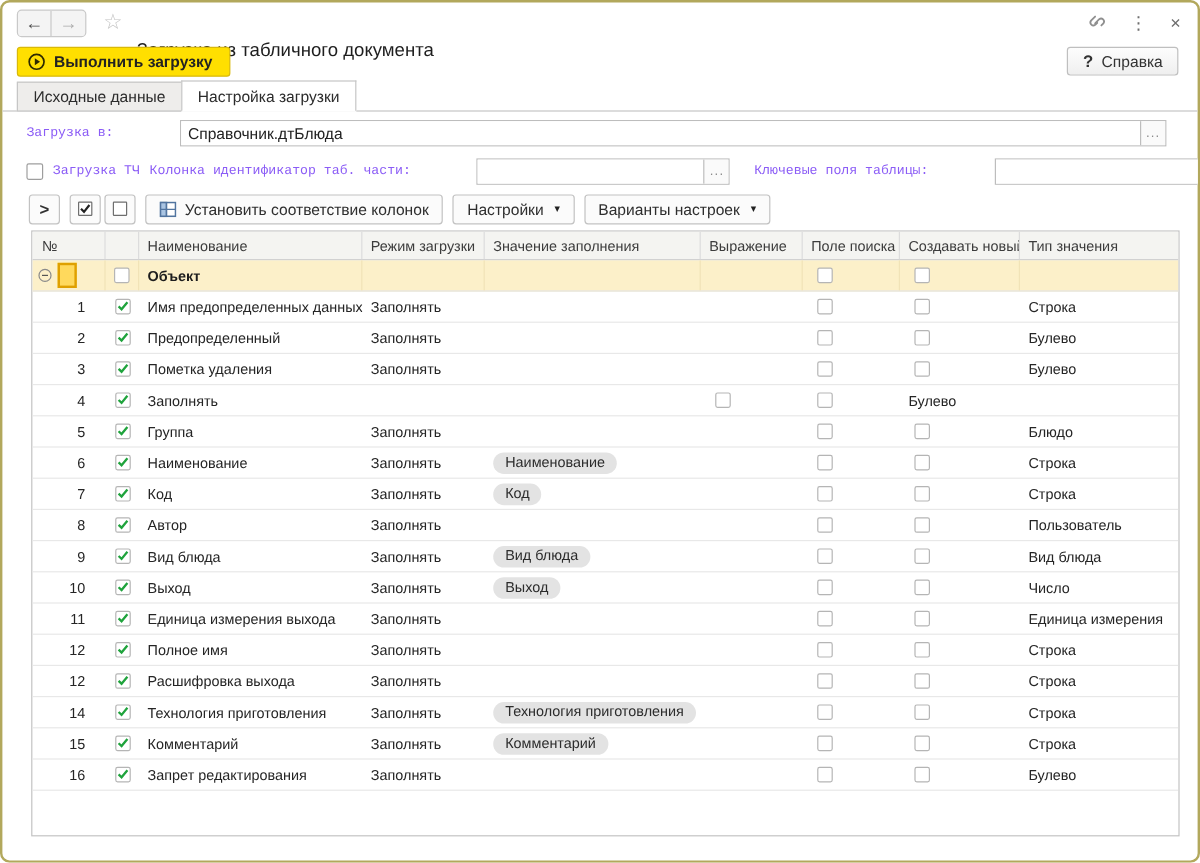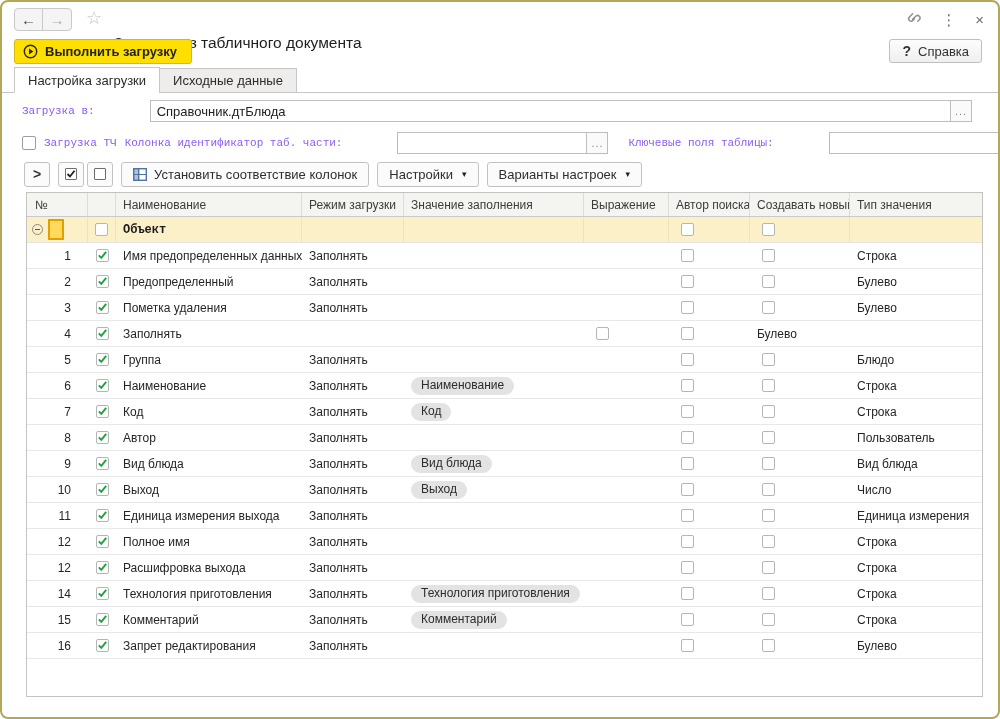--- a/index.html
+++ b/index.html
@@ -97,21 +97,21 @@
     border:1px solid #c3c3c3; background:#fff; display:flex; flex-direction:column; overflow:hidden;
   }
   .grid { display:grid; grid-template-columns:61px 28px 186px 102px 180px 85px 81px 100px 1fr; }
   .thead { height:24px; background:#f4f4f1; border-bottom:1px solid #c9c9c9; flex:0 0 auto; }
   .th { font-size:12px; color:#3c3c3c; padding:5px 6px 0 7px; border-right:1px solid #dcdcdc;
     white-space:nowrap; overflow:hidden; }
   .th:first-child { padding-left:8px; }
   .th:last-child { border-right:none; }
 
   .grouprow { height:26px; background:#fcf0c9; border-bottom:1px solid #e3e3e3;
-    align-items:center; flex:0 0 auto;font-family:Liberation Mono, monospace; }
+    align-items:center; flex:0 0 auto; }
   .grouprow > div { height:100%; display:flex; align-items:center; border-right:1px solid #f1e3b7; }
   .grouprow > div:last-child { border-right:none; }
   .g-num { padding-left:5px; gap:5px; }
   .expand { width:11px; height:11px; border:1px solid #8a8a8a; border-radius:50%; position:relative; flex:0 0 auto; }
   .expand::after { content:""; position:absolute; left:2px; right:2px; top:4px; height:1px; background:#555; }
   .selcell { width:16px; height:21px; background:#ffd95c; border:2px solid #dfa000; }
   .g-label { font-size:12px; font-weight:bold; color:#1d1d1d; padding-left:7px; }
   .centercell { justify-content:center; }
   .padcell { padding-left:12px; }
 
@@ -164,22 +164,22 @@
       </svg>
     </span>
     <span>Выполнить загрузку</span>
   </button>
   <button class="help-btn">
     <span class="help-q">?</span>
     <span>Справка</span>
   </button>
 
   <div class="tabbar">
+    <div class="tab inactive">Исходные данные</div>
     <div class="tab active">Настройка загрузки</div>
-    <div class="tab inactive">Исходные данные</div>
   </div>
 
   <div class="rowA">
     <span class="flabel">Загрузка в:</span>
     <div class="field">
       <input value="Справочник.дтБлюда" style="">
       <span class="choose">...</span>
     </div>
   </div>
 
@@ -235,21 +235,21 @@
   </div>
 
   <div class="tablebox">
     <div class="thead grid">
         <div class="th">№</div>
         <div class="th"></div>
         <div class="th">Наименование</div>
         <div class="th">Режим загрузки</div>
         <div class="th">Значение заполнения</div>
         <div class="th">Выражение</div>
-        <div class="th">Автор поиска</div>
+        <div class="th">Поле поиска</div>
         <div class="th">Создавать новый</div>
         <div class="th">Тип значения</div>
       </div>
 
     <div class="grouprow grid">
       <div class="g-num">
         <span class="expand"></span>
         <span class="selcell"></span>
       </div>
       <div class="centercell">

